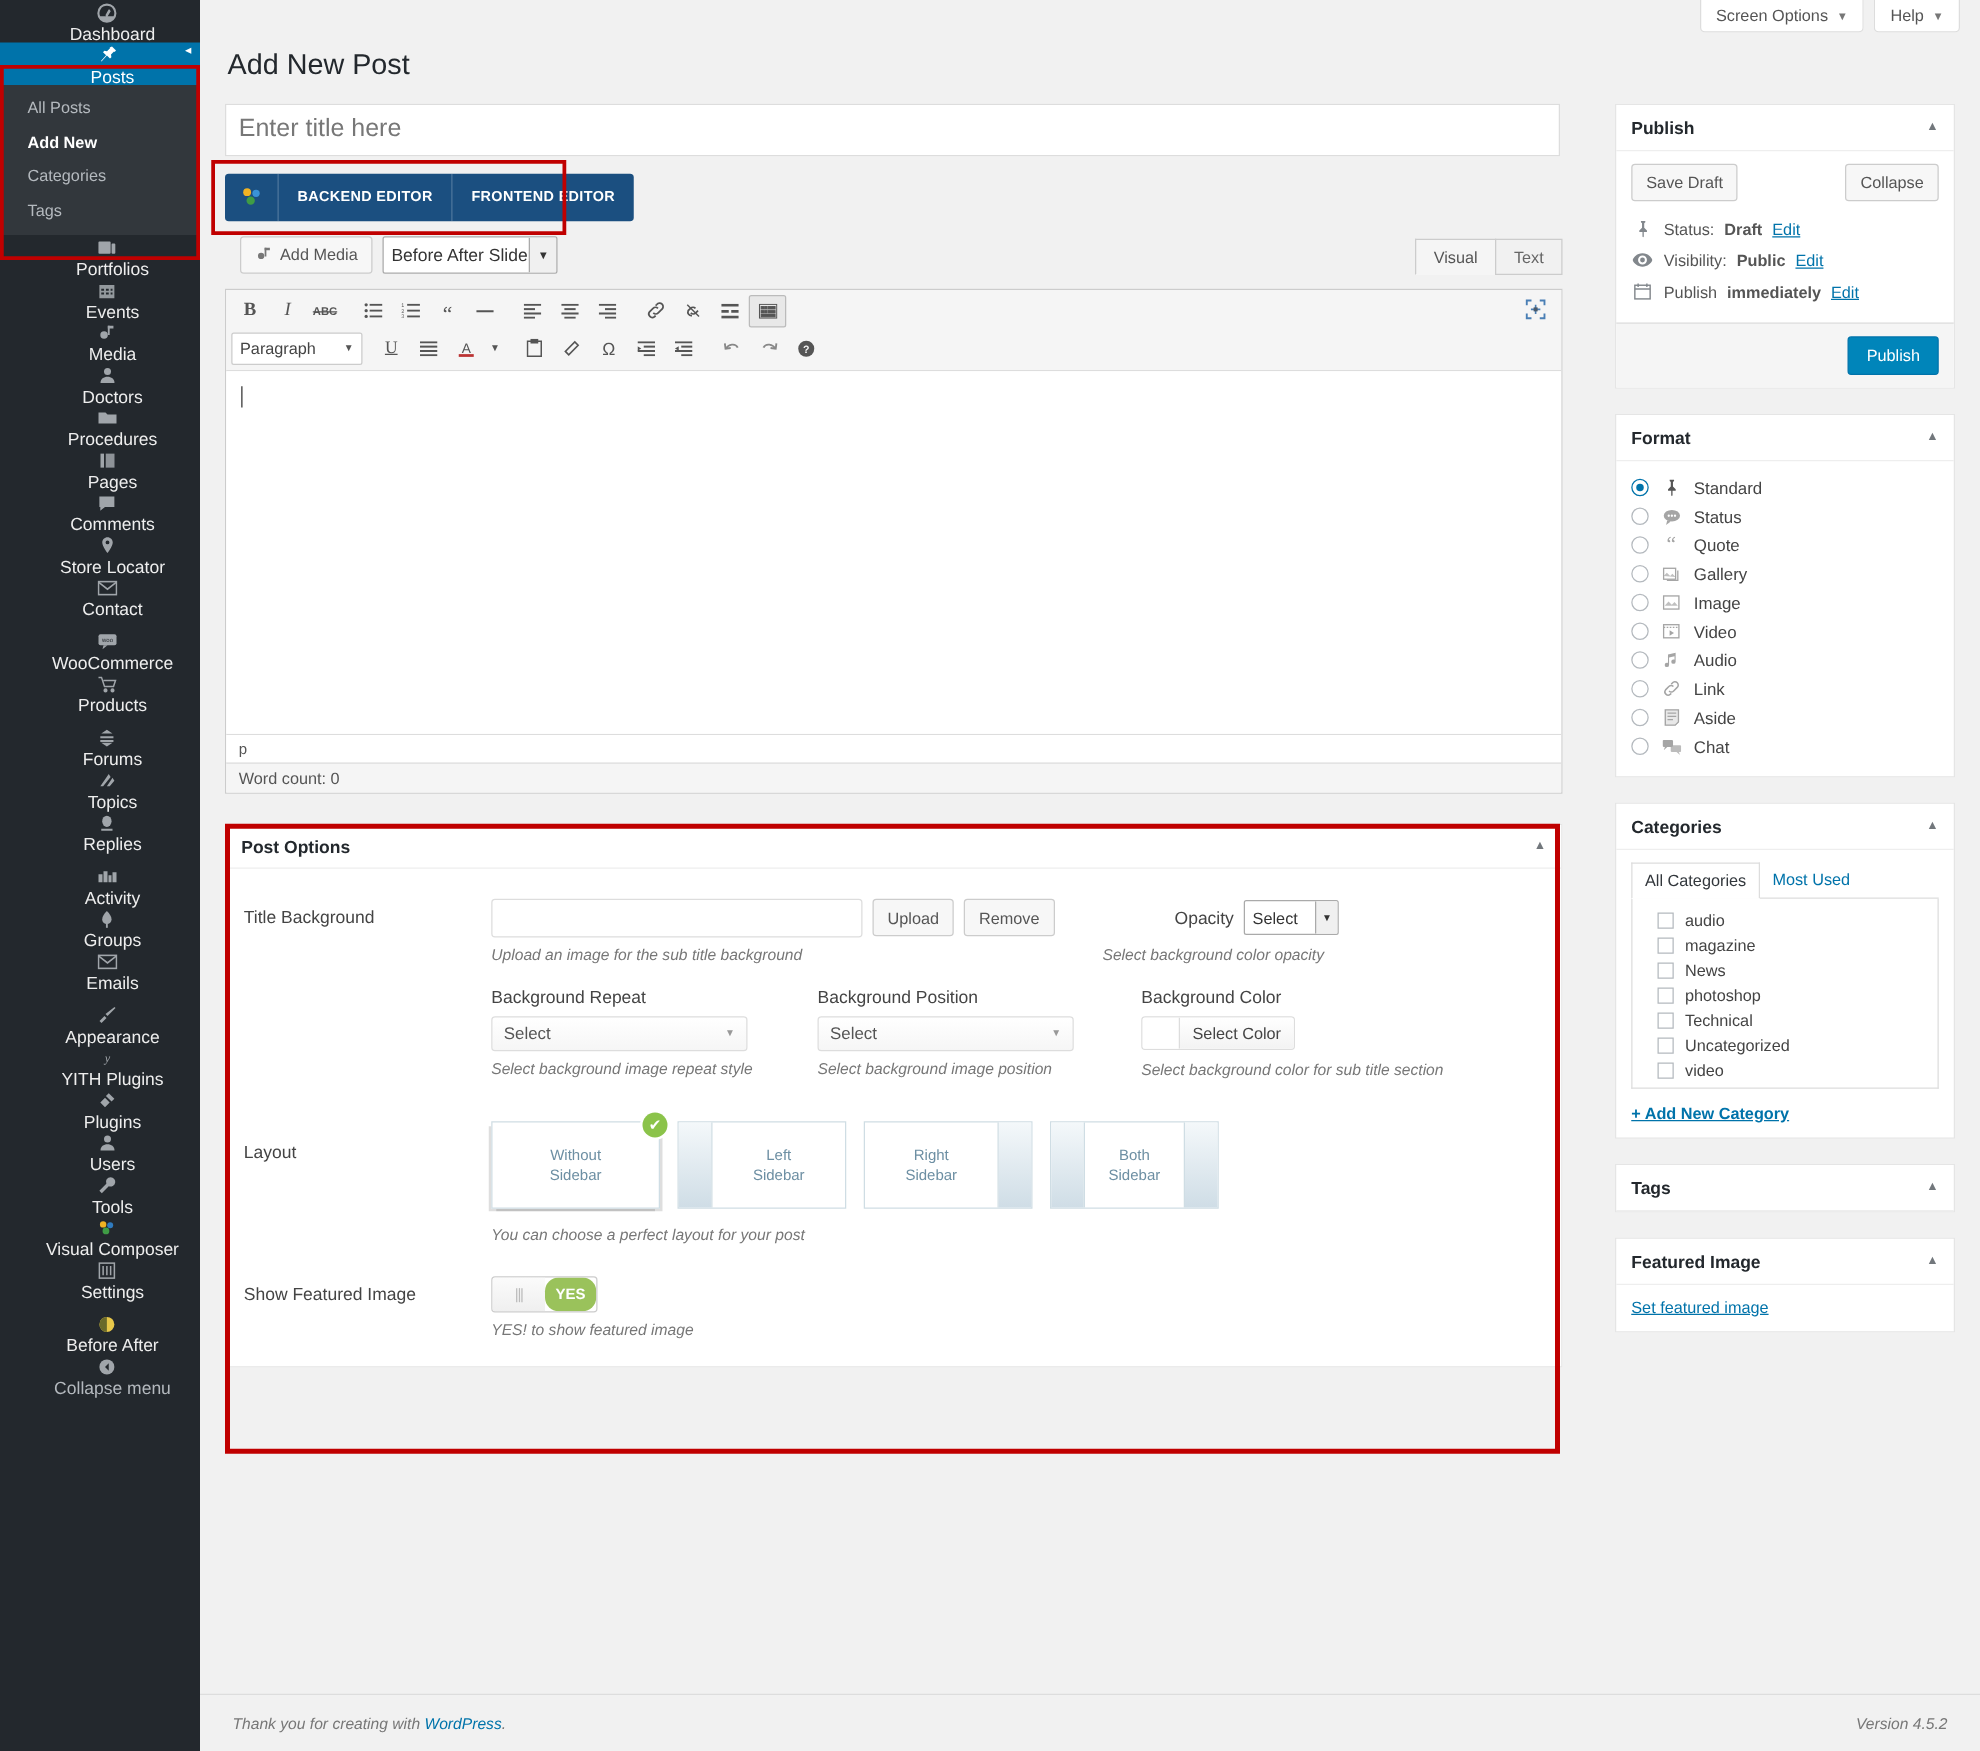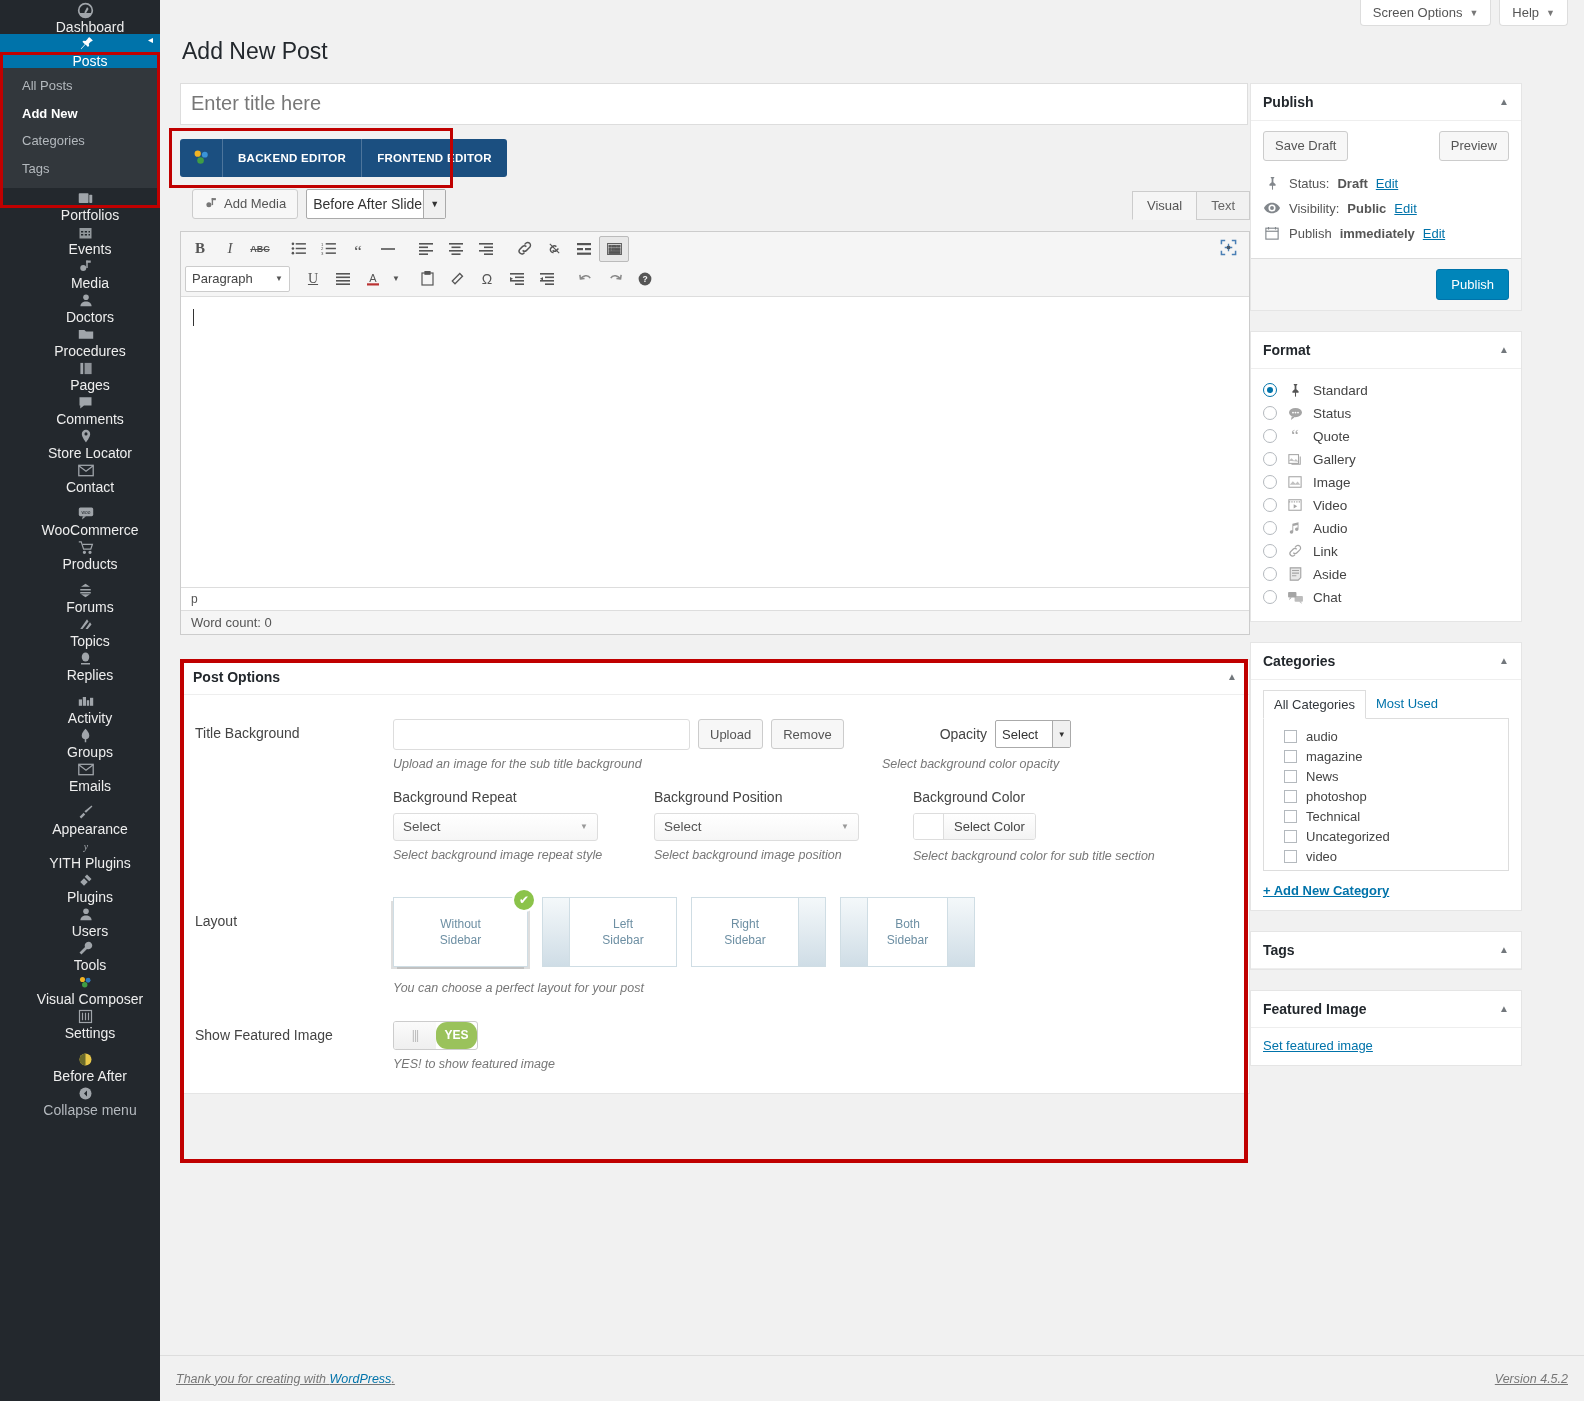--- a/index.html
+++ b/index.html
@@ -59,21 +59,21 @@
   .caret-d { font-size:9px; color:#777; }
 
   
   #wpbody { position:absolute; left:160px; top:0; right:0; bottom:0; }
   .wrap { padding: 10px 20px 0 20px; }
   h1.page-title {
     font-size:23px; font-weight:400; color:#23282d; margin:18px 0 12px 2px;
     line-height:1.3; padding:9px 0 4px 0;
   }
 
-  #post-body { display:flex; align-items:flex-start; padding: 0 20px 0 20px;}
+  #post-body { display:flex; align-items:flex-start; padding: 0 20px 0 20px; justify-content: space-between;}
   #post-body-content { width:1070px; }
   #postbox-container { width:272px; }
 
   
   .title-input {
     width:1068px; height:42px; border:1px solid #ddd; background:#fff;
     padding:3px 10px; font-size:20px; color:#444; font-family:"Liberation Sans",sans-serif;
     outline:none;
   }
   .title-input::placeholder { color:#777; }
@@ -293,23 +293,22 @@
   .cat-item { display:flex; align-items:center; gap:9px; padding:2px 0 3px 10px; font-size:13px; color:#444; }
   .cbox { width:13px; height:13px; border:1px solid #b4b9be; background:#fff; flex:0 0 13px; }
 
   .tag-row { display:flex; gap:8px; }
   .tag-input { flex:1; height:29px; border:1px solid #ddd; border-radius:3px; padding:0 7px; outline:none; }
 
   
   #wpfooter {
     position:absolute; left:160px; right:0; bottom:0; height:46px;
     border-top:1px solid #ddd; display:flex; align-items:center;
-    justify-content:space-between; padding:0 16px; color:#777; font-size:12.5px;
+    justify-content:space-between; padding:0 26px; color:#777; font-size:12.5px;
     font-style:italic;
-    text-decoration:underline;
   }
   .ver { font-style:italic; }
 </style>
 </head>
 <body>
 
 <div id="adminmenu">
 
   <div class="menu-item">
     <span class="mi-icon">
@@ -989,21 +988,21 @@
         <div class="sb-head">
           <span class="sb-title">Publish</span>
           <span class="toggle-ind">▲</span>
         </div>
         <div class="sb-inside">
           <div class="pub-actions">
             <div class="btn">
               <span>Save Draft</span>
             </div>
             <div class="btn">
-              <span>Preview</span>
+              <span>Collapse</span>
             </div>
           </div>
           <div class="misc-row">
             <span class="ico">
               <svg width="13" height="14" viewBox="0 0 14 16" fill="currentColor">
                   <path d="M5 1h4v1l-1 1v4l2.5 2.5V11H7.6v4L7 16l-.6-1v-4H3.5V9.5L6 7V3L5 2z"></path>
                 </svg>
             </span>
             <span>Status:</span>
             <b>Draft</b>

